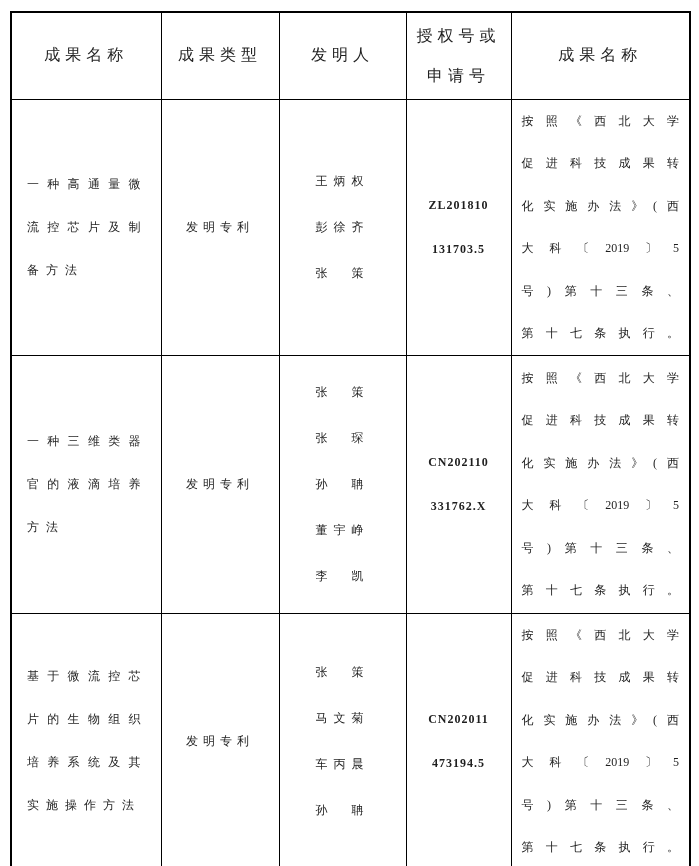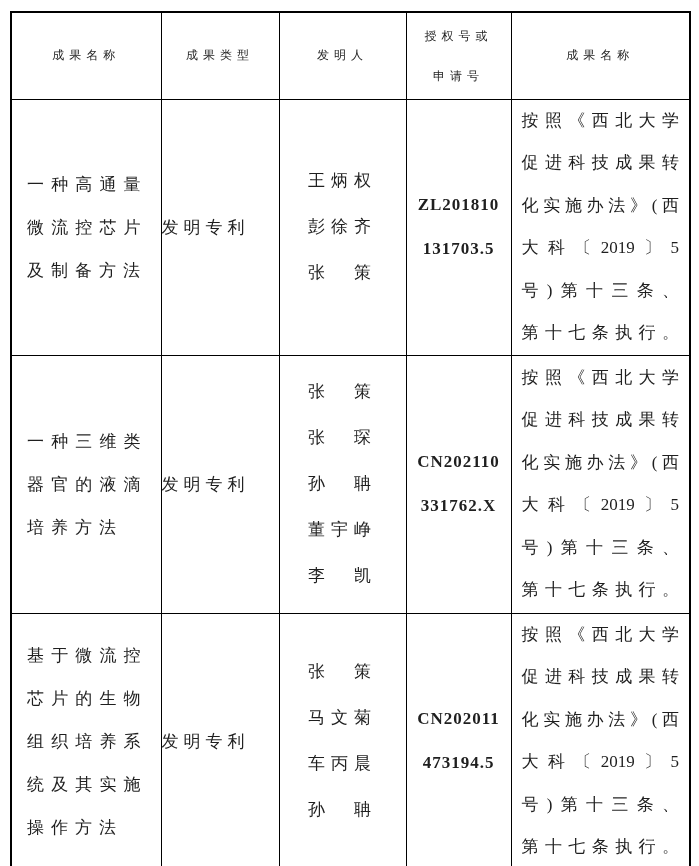--- a/index.html
+++ b/index.html
@@ -14,42 +14,42 @@
     border-collapse:collapse;
     table-layout:fixed;
     width:679px;
     border:2px solid #000;
     background:#fff;
   }
   td,th{
     border:1px solid #000;
     vertical-align:middle;
     font-weight:normal;
-    font-size:17px;
+    font-size:12px;
     padding:0;
     overflow:hidden;
   }
   
   tr.hdr th{
-    font-size:12px;
+    font-size:16px;
     letter-spacing:5px;
     text-align:center;
   }
   tr.hdr .hline{line-height:40px;text-align:center;}
   
   td.c1{padding:0 13px 0 15px;}
   td.c1 .name-text{
     text-align:justify;
     text-justify:inter-character;
     letter-spacing:7px;
     line-height:43px;
     word-break:break-all;
   }
   
-  td.c2{text-align:left;}
+  td.c2{text-align:center;}
   td.c2 .type-text{letter-spacing:5px;line-height:43px;}
   
   td.c3{text-align:center;margin-top:46px;}
   td.c3 .inv{letter-spacing:6px;line-height:46px;white-space:nowrap;}
   
   td.c4{text-align:center;}
   td.c4 .num{letter-spacing:1px;line-height:44px;white-space:nowrap;font-weight:bold;}
   
   td.c5{padding:0 10px;}
   td.c5 .rw{

